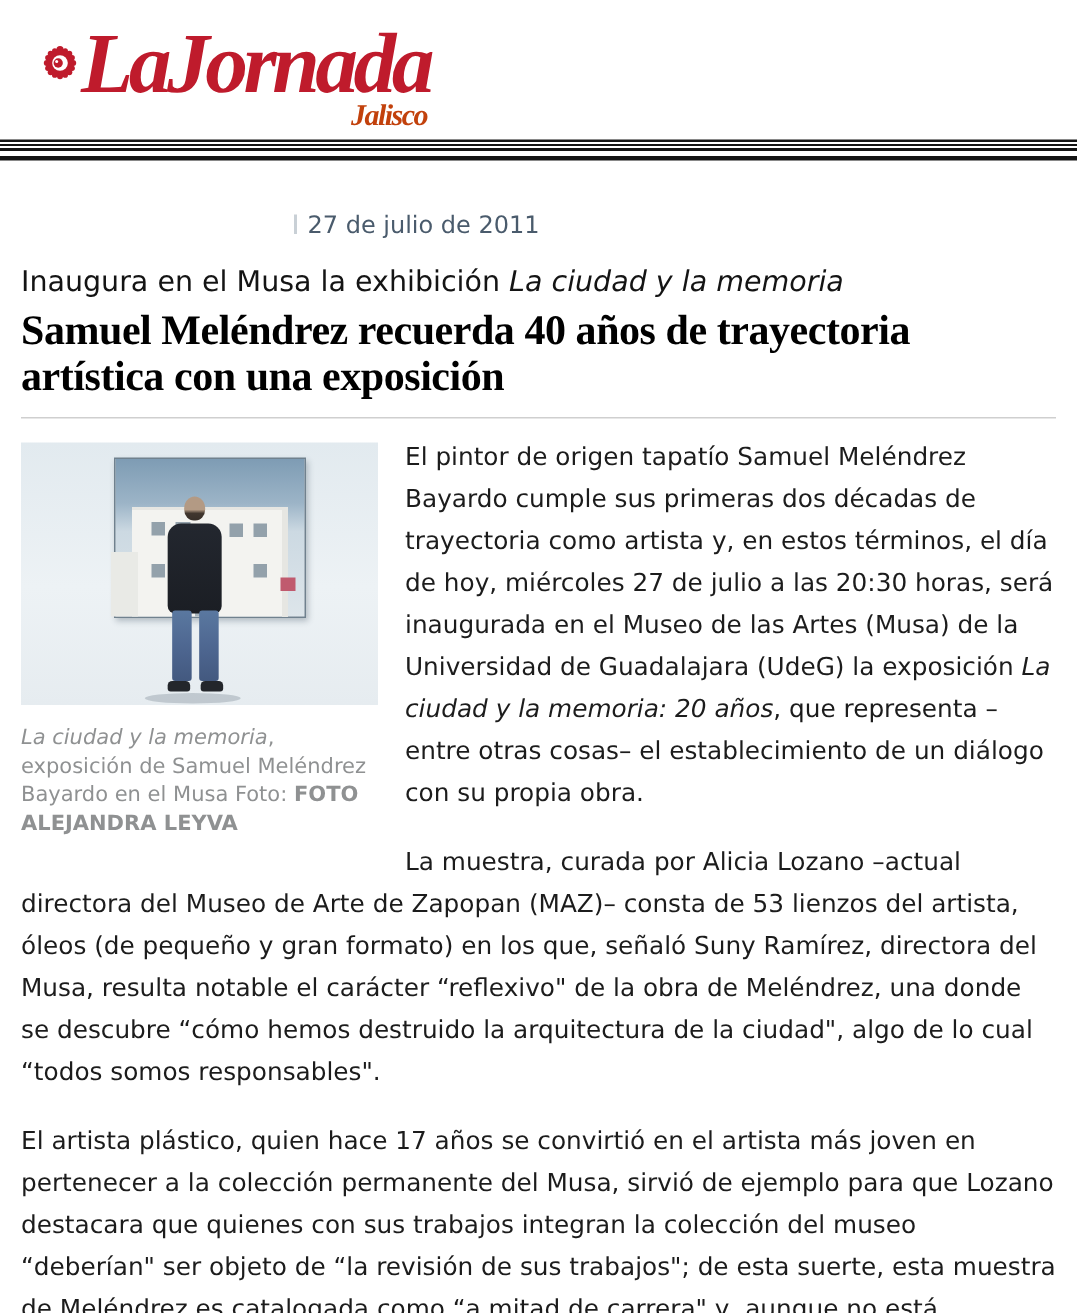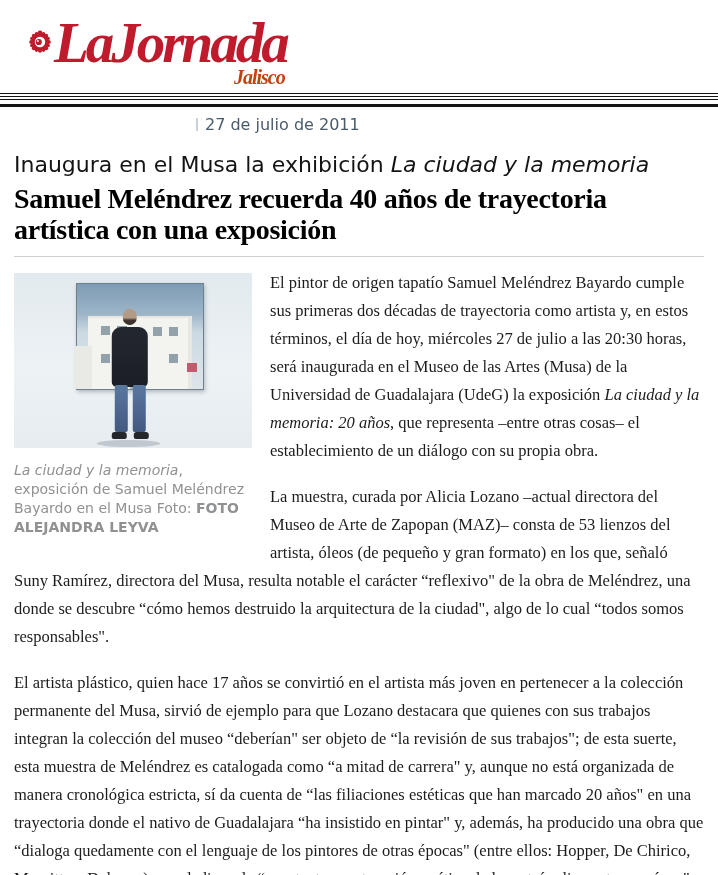--- a/index.html
+++ b/index.html
@@ -19,34 +19,34 @@
                margin-top:-4px; padding-right:2px; }
 
   
   .rules-bar { height:14px; width:718px;
     background:
       repeating-linear-gradient(to bottom,#141414 0 1.5px,#ffffff 1.5px 3px) top/100% 9px no-repeat,
       linear-gradient(#141414,#141414) bottom/100% 3.5px no-repeat;
     background-color:#fff; }
 
   
-  .dateline { padding:8px 0 10px 196px; font-size:16px; color:#4a5b6c; display:flex; align-items:center; }
+  .dateline { padding:8px 0 10px 196px; font-size:16px; color:#4a5b6c; display:flex; align-items:center;margin-top:25px; }
   .date-separator-mark { display:inline-block; width:2px; height:13px; background:#c9d0d6; margin-right:7px; }
 
   
   .article { padding:0 14px; }
-  .kicker { font-size:22px; color:#141414; margin:8px 0 6px; }
+  .kicker { font-size:19px; color:#141414; margin:8px 0 6px; }
   .kicker .it { font-style:italic; }
   .headline { font-family:"Liberation Serif","DejaVu Serif",serif; font-weight:700;
               font-size:28px; line-height:1.12; letter-spacing:-0.3px; color:#000;
               margin:4px 0 10px; }
   .headline-rule { border:none; border-top:1px solid #cfcfcf; margin:0 0 12px; }
   .byline { font-size:16px; color:#111; margin:0 0 16px; letter-spacing:0.2px; }
 
-  .body p { font-size:16.5px; line-height:28px; margin:0 0 18px; color:#1c1c1c;font-family:Liberation Serif, serif; }
+  .body p { font-size:16.5px; line-height:28px; margin:0 0 18px; color:#1c1c1c; }
   .body .it { font-style:italic; }
 
   
   .photo-figure { float:left; width:238px; margin:4px 18px 4px 0; }
   .photo { position:relative; width:238px; height:175px; overflow:hidden;
            background:linear-gradient(180deg,#e2eaef 0%,#edf2f5 55%,#e6ecf0 100%); }
   .painting { position:absolute; left:26%; top:6%; width:54%; height:61%;
               border:1px solid #70818e; box-shadow:1px 2px 4px rgba(40,60,75,.3);
               background:linear-gradient(180deg,#7e9cb4 0%,#9cb4c7 28%,#ccd9e2 46%,#dde5ea 100%); }
   .building { position:absolute; left:9%; top:30%; width:82%; height:70%; background:#f3f3f0;

